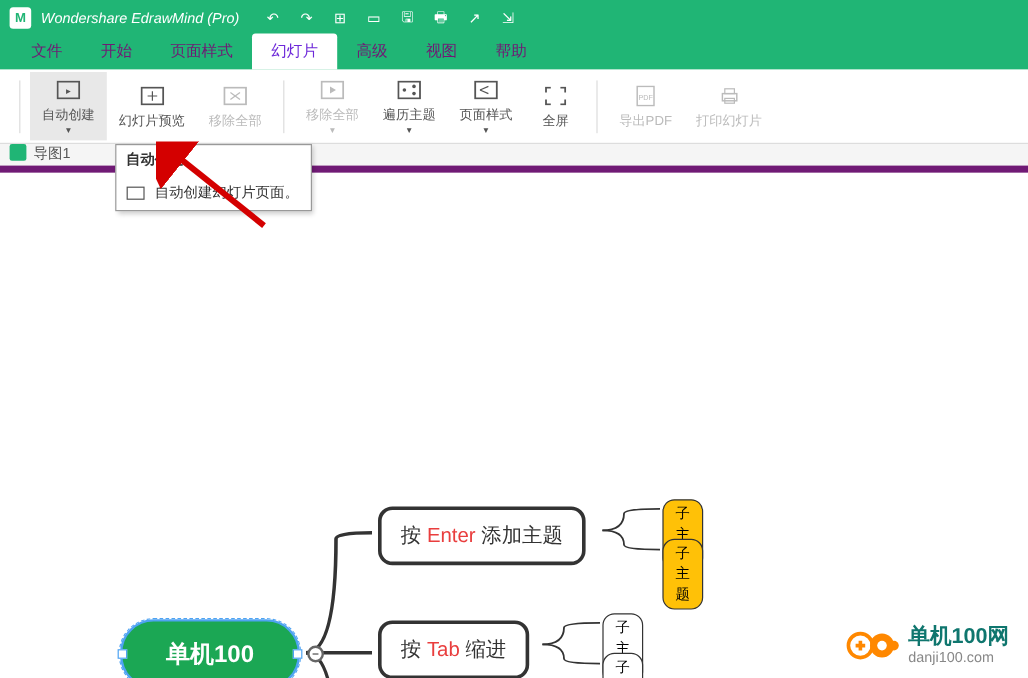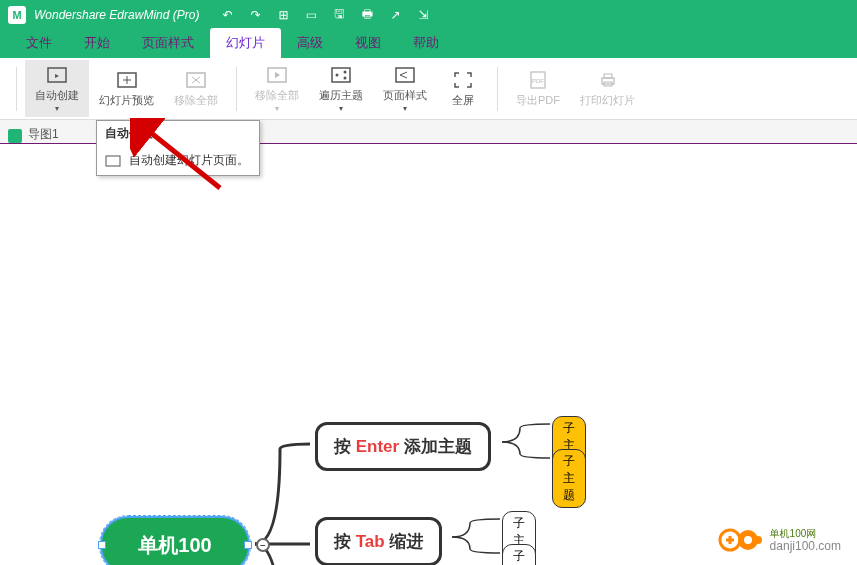--- a/index.html
+++ b/index.html
@@ -17,52 +17,52 @@
 
 .ribbon { height: 62px; background: #fff; border-bottom: 1px solid #ddd; display: flex; align-items: center; padding: 0 8px; }
 .ribbon-btn { display: flex; flex-direction: column; align-items: center; justify-content: center; padding: 4px 10px; font-size: 11px; color: #555; cursor: pointer; min-width: 52px; }
 .ribbon-btn.active { background: #e8e8e8; }
 .ribbon-btn.disabled { color: #bbb; }
 .ribbon-btn .ricon { width: 22px; height: 22px; display: flex; align-items: center; justify-content: center; margin-bottom: 2px; }
 .ribbon-btn .rlabel { white-space: nowrap; }
 .ribbon-btn .arrow { font-size: 8px; margin-top: 1px; }
 .ribbon-sep { width: 1px; height: 44px; background: #ddd; margin: 0 8px; }
 
-.tabbar { height: 24px; background: #f5f5f5; border-bottom: 1px solid #701a75; display: flex; align-items: flex-end; padding: 0 8px; font-size: 12px; }
+.tabbar { height: 24px; background: #f5f5f5; border-bottom: 6px solid #701a75; display: flex; align-items: flex-start; padding: 0 8px; font-size: 12px; }
 .tabbar .tab-icon { width: 14px; height: 14px; background: #20b575; border-radius: 2px; margin-right: 6px; }
 .tabbar .tab { color: #555; }
 
 .dropdown { position: absolute; left: 96px; top: 120px; width: 164px; background: #fff; border: 1px solid #999; box-shadow: 2px 2px 4px rgba(0,0,0,0.2); font-size: 12px; z-index: 10; }
 .dropdown .dd-header { padding: 4px 8px; font-weight: bold; color: #333; }
 .dropdown .dd-item { padding: 6px 8px; display: flex; align-items: center; gap: 8px; color: #333; cursor: pointer; }
 .dropdown .dd-icon { width: 16px; height: 16px; display: flex; align-items: center; justify-content: center; }
 
 .canvas { position: absolute; left: 0; top: 144px; right: 0; bottom: 0; background: #fff; }
 
 .arrow-annotation { position: absolute; left: 130px; top: 118px; width: 100px; height: 80px; z-index: 20; pointer-events: none; }
 
 .mindmap { position: absolute; left: 100px; top: 260px; }
 .root-node { position: absolute; left: 0; top: 112px; width: 150px; height: 58px; background: #1ba754; border-radius: 28px; display: flex; align-items: center; justify-content: center; color: #fff; font-size: 20px; font-weight: bold; border: 2px solid #4ea3f2; outline: 1px dashed #4ea3f2; outline-offset: 0px; }
 .root-node::before, .root-node::after { content: ''; position: absolute; width: 6px; height: 6px; background: #fff; border: 1px solid #4ea3f2; }
 .root-node::before { left: -4px; top: 50%; transform: translateY(-50%); }
 .root-node::after { right: -4px; top: 50%; transform: translateY(-50%); }
 .collapse-handle { position: absolute; left: 156px; top: 134px; width: 14px; height: 14px; border: 2px solid #666; border-radius: 50%; background: #fff; display: flex; align-items: center; justify-content: center; font-size: 10px; }
 
-.branch-node { position: absolute; border: 3px solid #333; border-radius: 12px; padding: 10px 16px; font-size: 17px; font-weight: bold; color: #333; background: #fff; white-space: nowrap; }
+.branch-node { position: absolute; border: 3px solid #333; border-radius: 12px; padding: 10px 16px; font-size: 17px; font-weight: normal; color: #333; background: #fff; white-space: nowrap; }
 .branch-node .kw { color: #e93e3e; }
 
 .sub-node { position: absolute; border: 1.5px solid #333; border-radius: 10px; padding: 3px 10px; font-size: 12px; background: #fff; }
 .sub-node.yellow { background: #ffc107; border-color: #333; }
 
 .connector { position: absolute; stroke: #333; stroke-width: 3; fill: none; }
 .connector.thin { stroke-width: 1.5; }
 
 .watermark { position: absolute; right: 16px; bottom: 10px; display: flex; align-items: center; gap: 6px; }
 .watermark .wm-icon { width: 46px; height: 30px; position: relative; }
-.watermark .wm-text { font-size: 10px; color: #4d7c0f; font-weight: normal; line-height: 1.1; }
+.watermark .wm-text { font-size: 18px; color: #0f766e; font-weight: bold; line-height: 1.1; }
 .watermark .wm-sub { font-size: 12px; color: #888; }
 </style>
 </head>
 <body>
 
 <div class="titlebar">
   <div class="logo">M</div>
   <div class="title">Wondershare EdrawMind (Pro)</div>
   <div class="qa-icons">
     <span class="qa-icon">↶</span>

